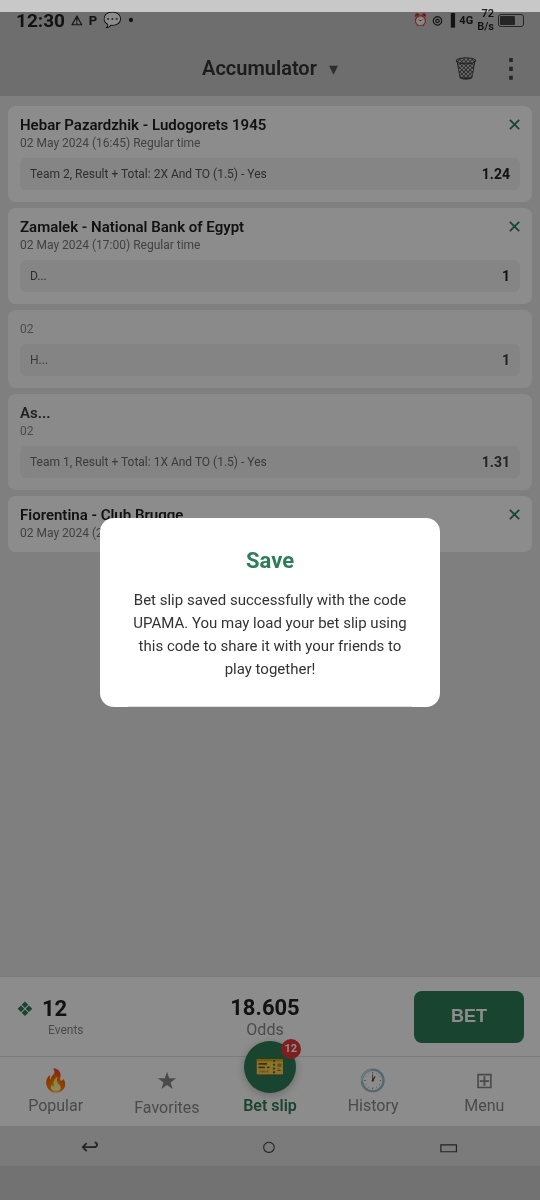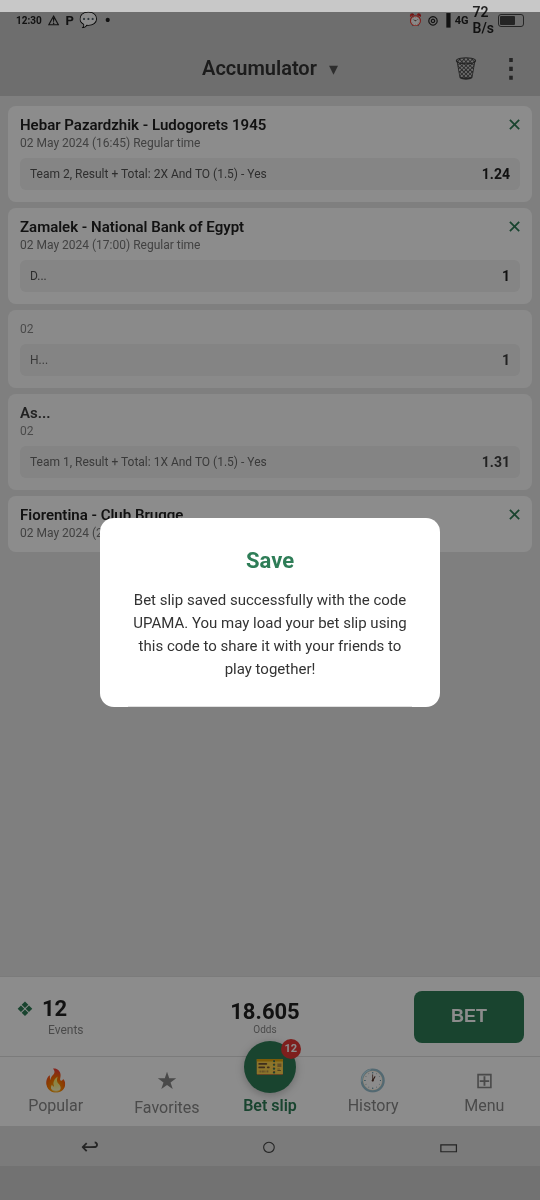--- a/index.html
+++ b/index.html
@@ -186,21 +186,21 @@
     .summary-odds-section {
       flex: 1;
       text-align: center;
     }
     .summary-odds-value {
       font-size: 22px;
       font-weight: 700;
       color: #222;
     }
     .summary-odds-label {
-      font-size: 10px;
+      font-size: 16px;
       color: #888;
     }
     .bet-button {
       background: #2e7d57;
       color: #fff;
       border: none;
       border-radius: 8px;
       width: 110px;
       height: 52px;
       font-size: 18px;
@@ -344,32 +344,32 @@
       cursor: pointer;
       background: none;
       border: none;
     }
   </style>
 </head>
 <body>
 
 <div class="status-bar">
   <div class="status-left">
-    <span style="font-weight:700;font-size:10px;">12:30</span>
+    <span style="font-weight:700;font-size:19px;">12:30</span>
     <span style="font-size:13px;">⚠</span>
     <span style="font-size:13px;font-weight:700;">P</span>
     <span style="font-size:15px;">💬</span>
     <span style="font-size:18px;">•</span>
   </div>
   <div class="status-right">
     <span>⏰</span>
     <span>◎</span>
     <span>▐</span>
     <span style="font-size:11px;font-weight:700;">4G</span>
-    <span style="font-size:14px;">72<br>B/s</span>
+    <span style="font-size:11px;text-align:right;">72<br>B/s</span>
     <div class="battery-box">
       <div class="battery-fill"></div>
     </div>
   </div>
 </div>
 
 <div class="header">
   <span class="header-title">Accumulator</span>
   <span class="header-chevron">▾</span>
   <div class="header-icons">

